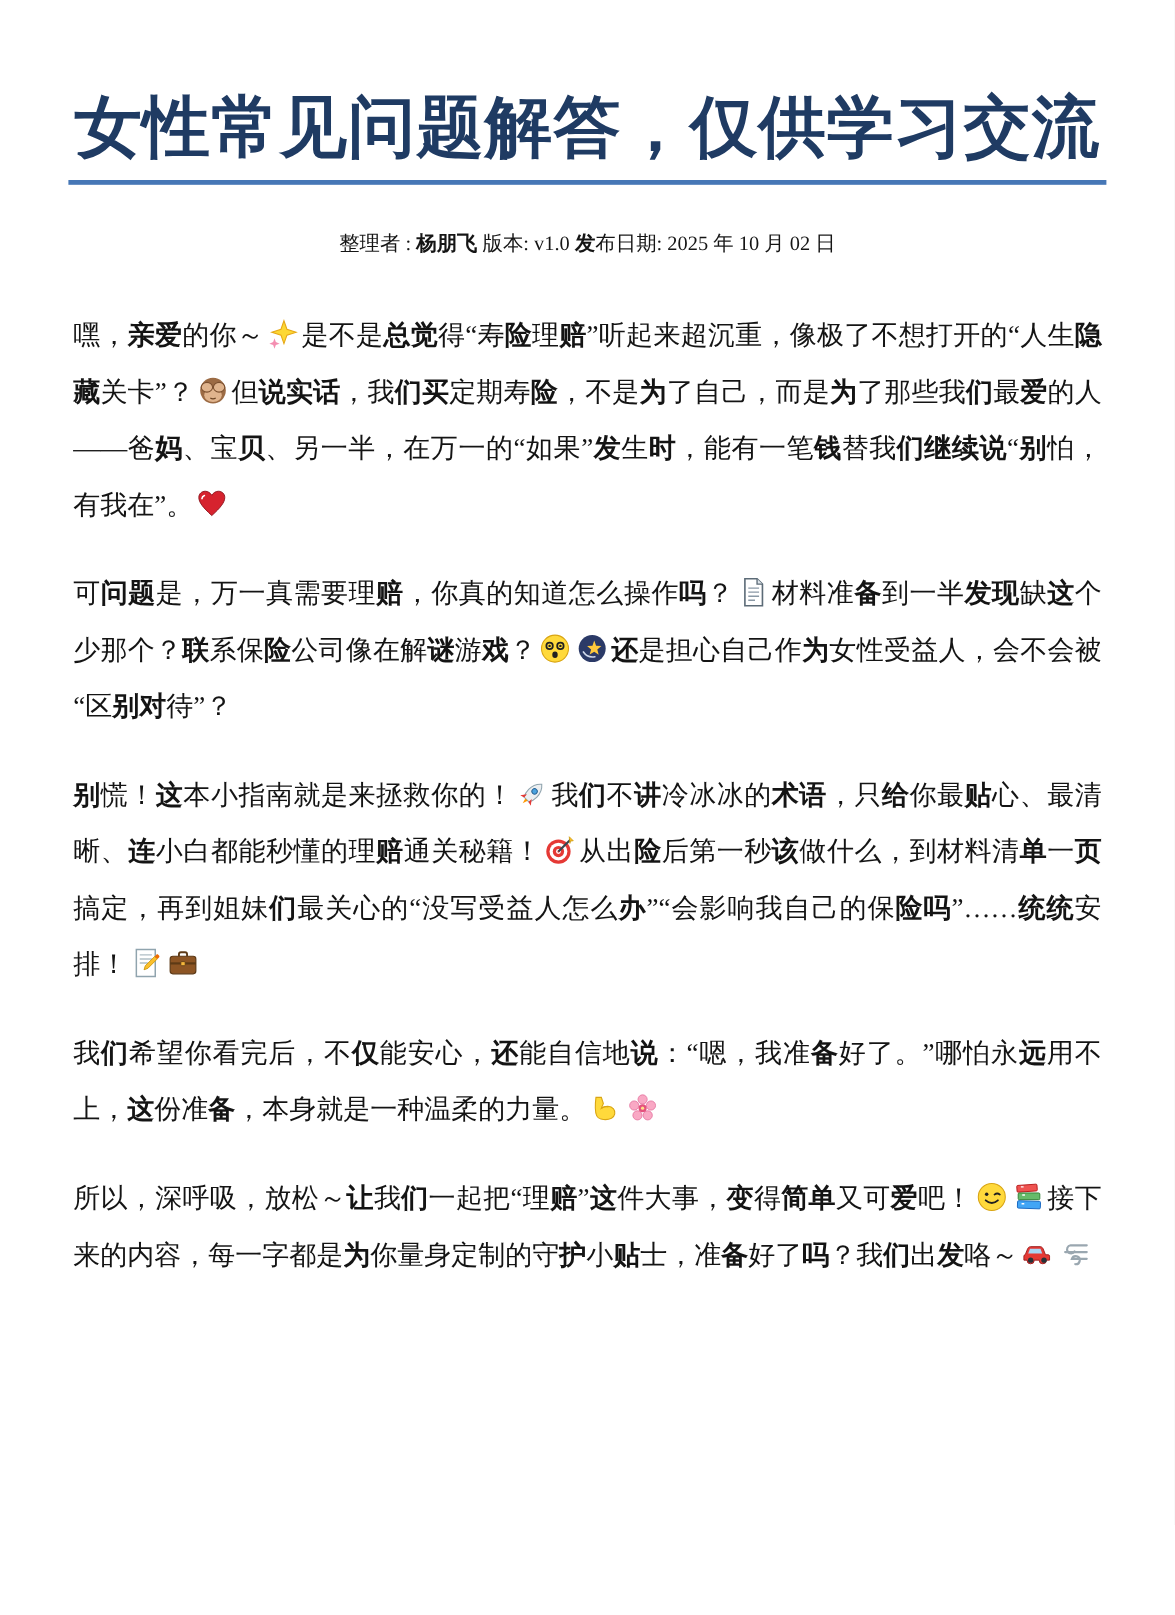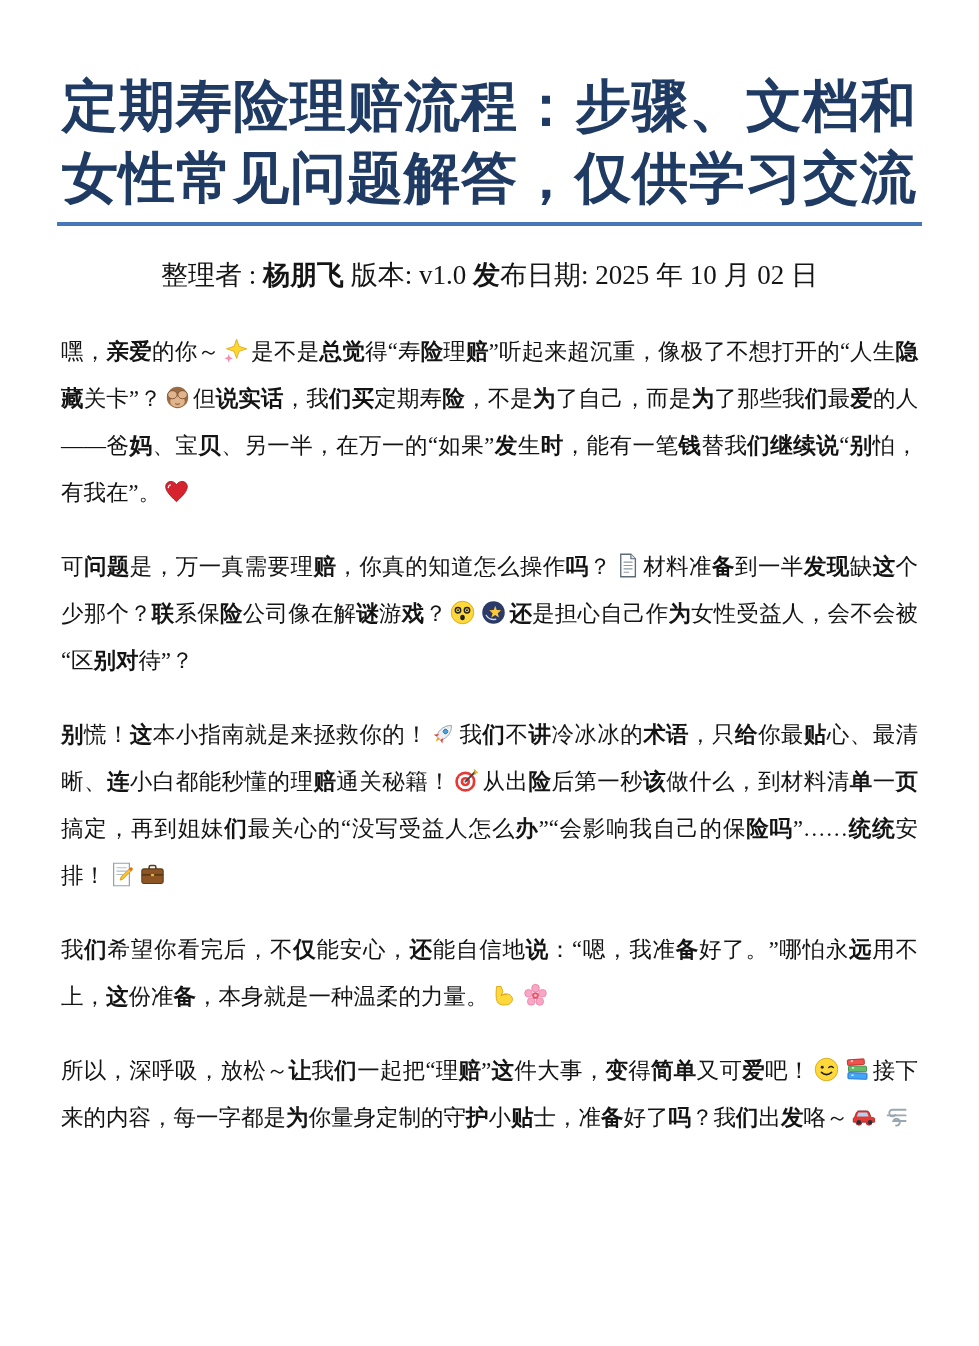--- a/index.html
+++ b/index.html
@@ -17,21 +17,21 @@
     font-family:"Liberation Serif","DejaVu Serif",serif;
   }
   .title{
     margin:12px 0 0;text-align:center;color:var(--title-color);
     font-family:"Liberation Sans","DejaVu Sans",sans-serif;
     font-weight:800;font-size:56px;line-height:72px;letter-spacing:1px;
   }
   .title-line{display:block;white-space:nowrap;}
   .title-rule{height:4px;background:var(--rule-color);border:none;margin:8px 0 0;}
   .byline{
-    text-align:center;font-size:27px;color:#151515;margin:34px 0 0;line-height:30px;
+    text-align:center;font-size:17px;color:#151515;margin:34px 0 0;line-height:30px;
   }
   .article{margin-top:38px;}
   .article p{
     font-size:22.5px;line-height:47px;color:var(--text-color);
     margin:0 4px 27px;text-align:justify;
   }
   b{
     font-family:"Liberation Sans","DejaVu Sans",sans-serif;
     font-weight:700;
   }
@@ -43,21 +43,20 @@
     margin:14px 0 0;color:var(--muted-color);
     font-size:19.5px;line-height:37px;text-align:center;
   }
 </style>
 </head>
 <body>
 
 <main class="page">
 
   <h1 class="title">
-    <span class="title-line">定期寿险理赔流程：步骤、文档和</span>
     <span class="title-line">女性常见问题解答，仅供学习交流</span>
   </h1>
 
   <hr class="title-rule">
 
   <p class="byline">整理者 : <b>杨朋飞</b> 版本: v1.0 <b>发</b>布日期: 2025 年 10 月 02 日</p>
 
   <section class="article">
     <p>嘿，<b>亲爱</b>的你～<span class="emoji"><svg viewBox="0 0 24 24">
             <path d="M13 2l2.2 6.3L22 10.5l-6.8 2.2L13 19l-2.2-6.3L4 10.5l6.8-2.2z" fill="#fdd835" stroke="#e6a817" stroke-width="0.8"></path>

